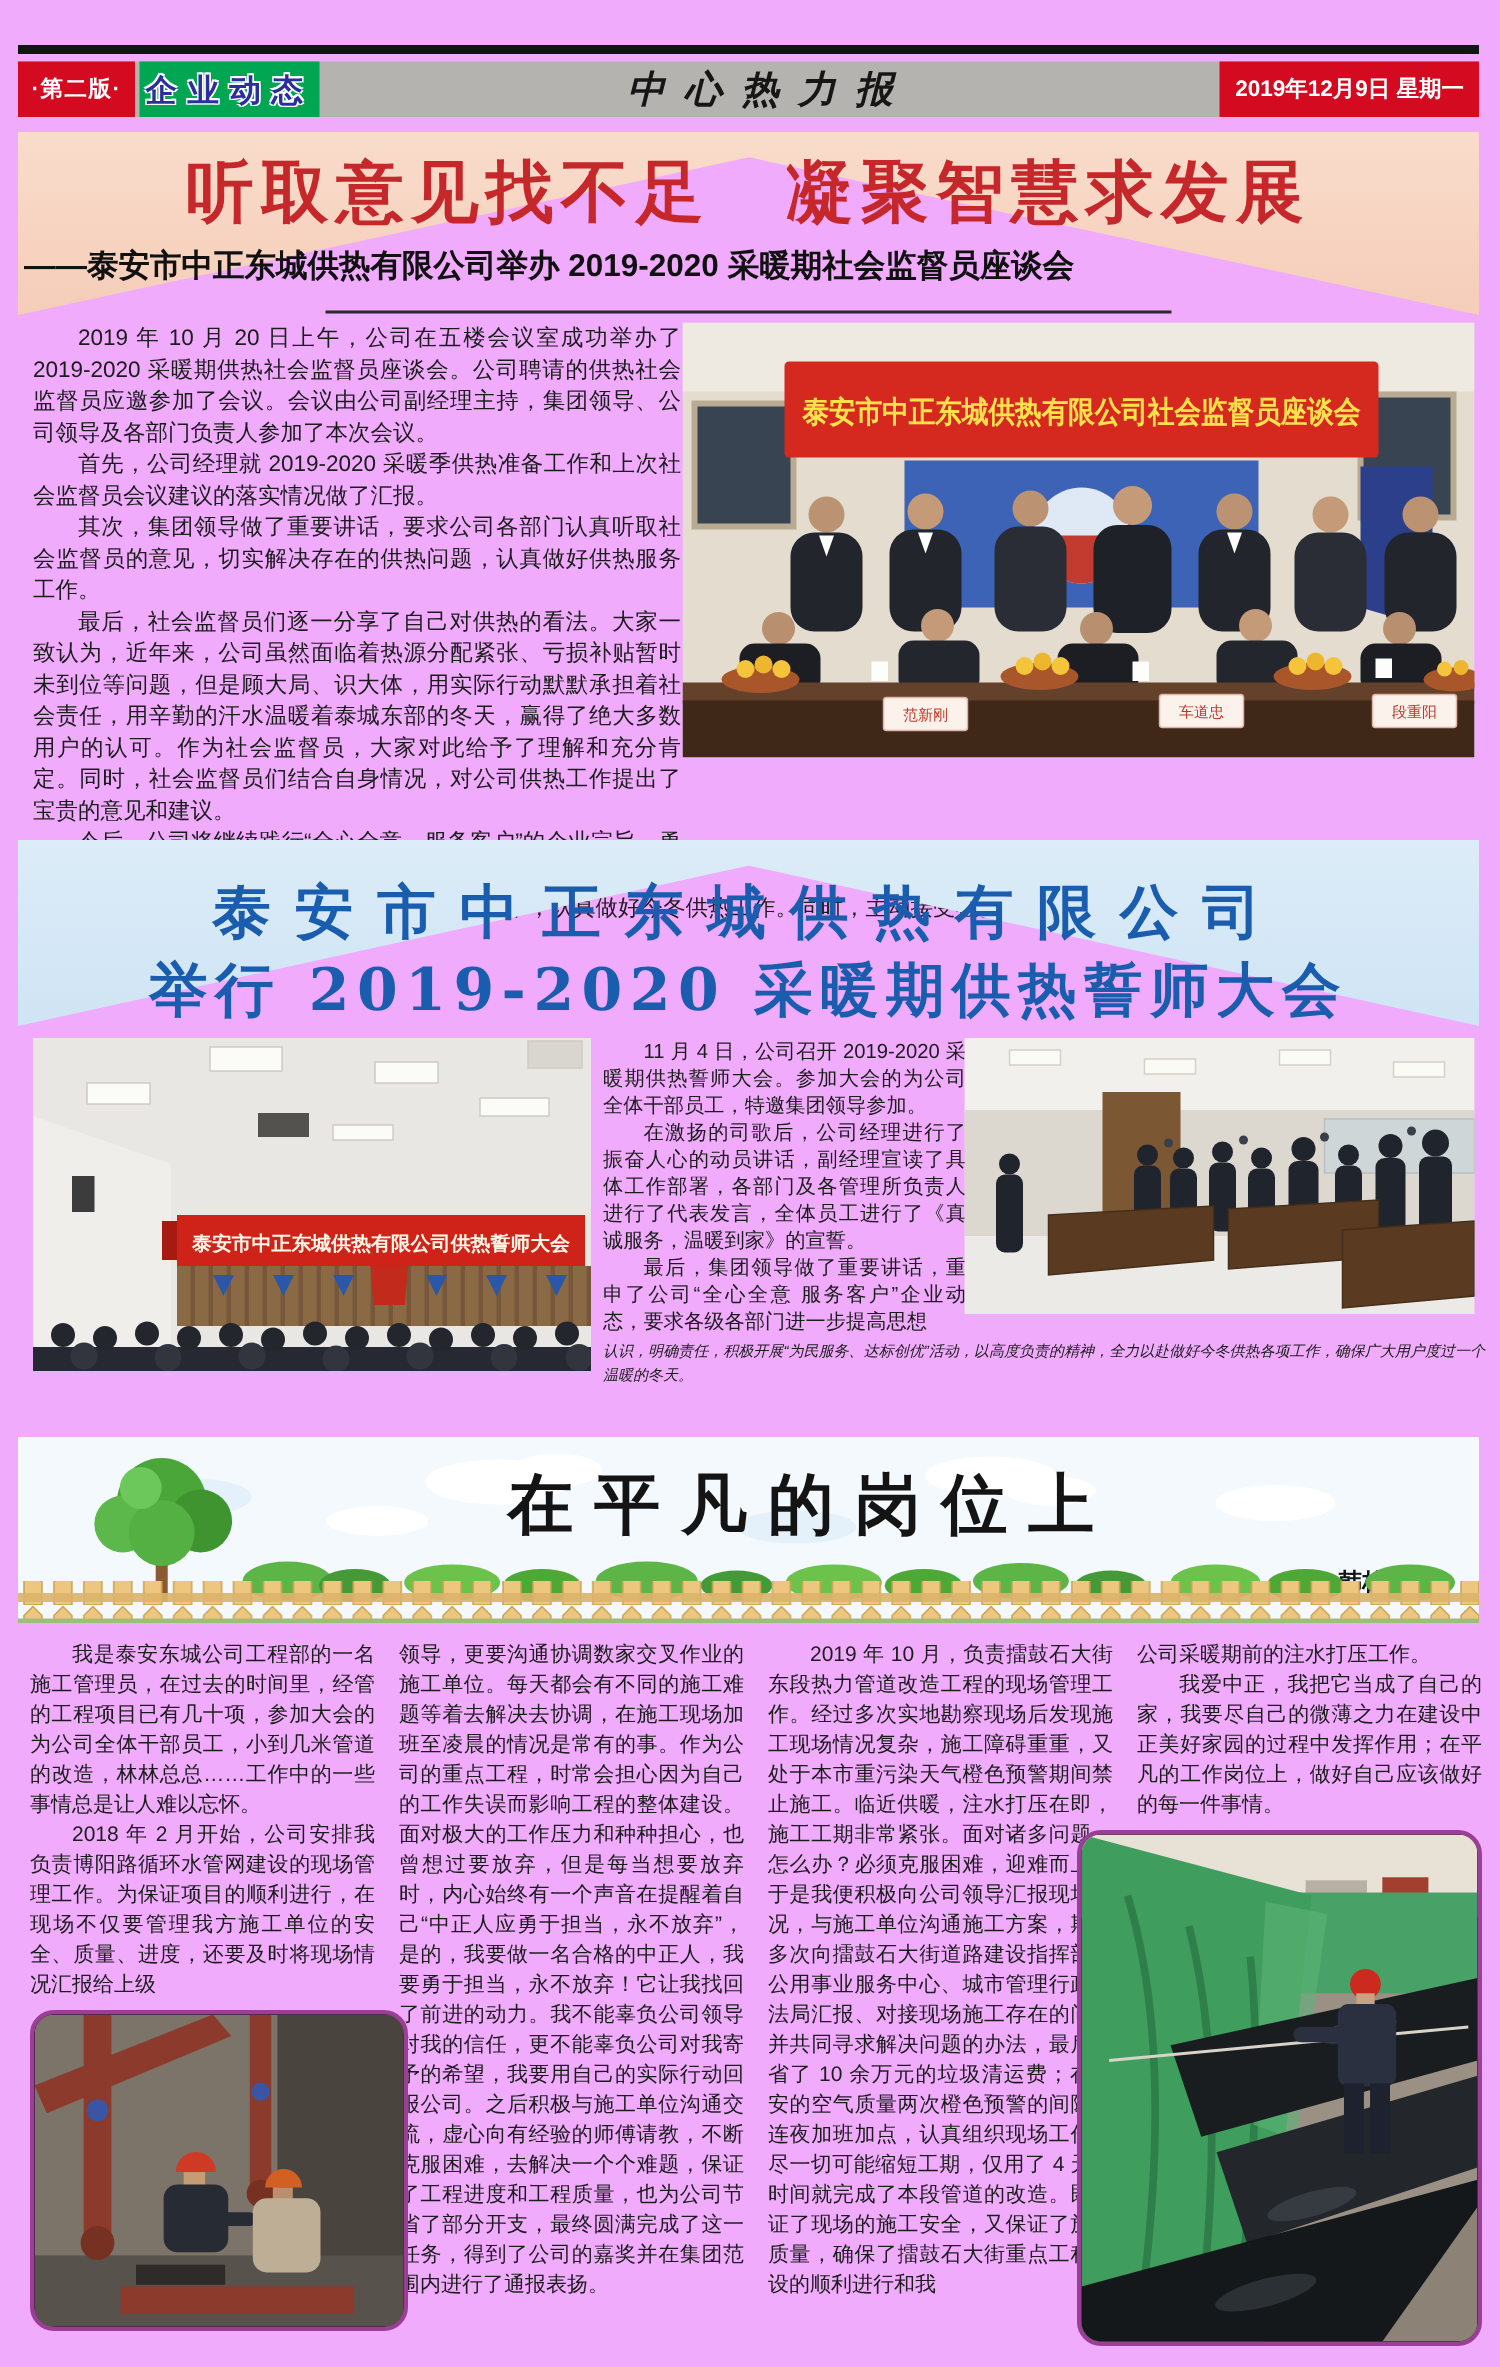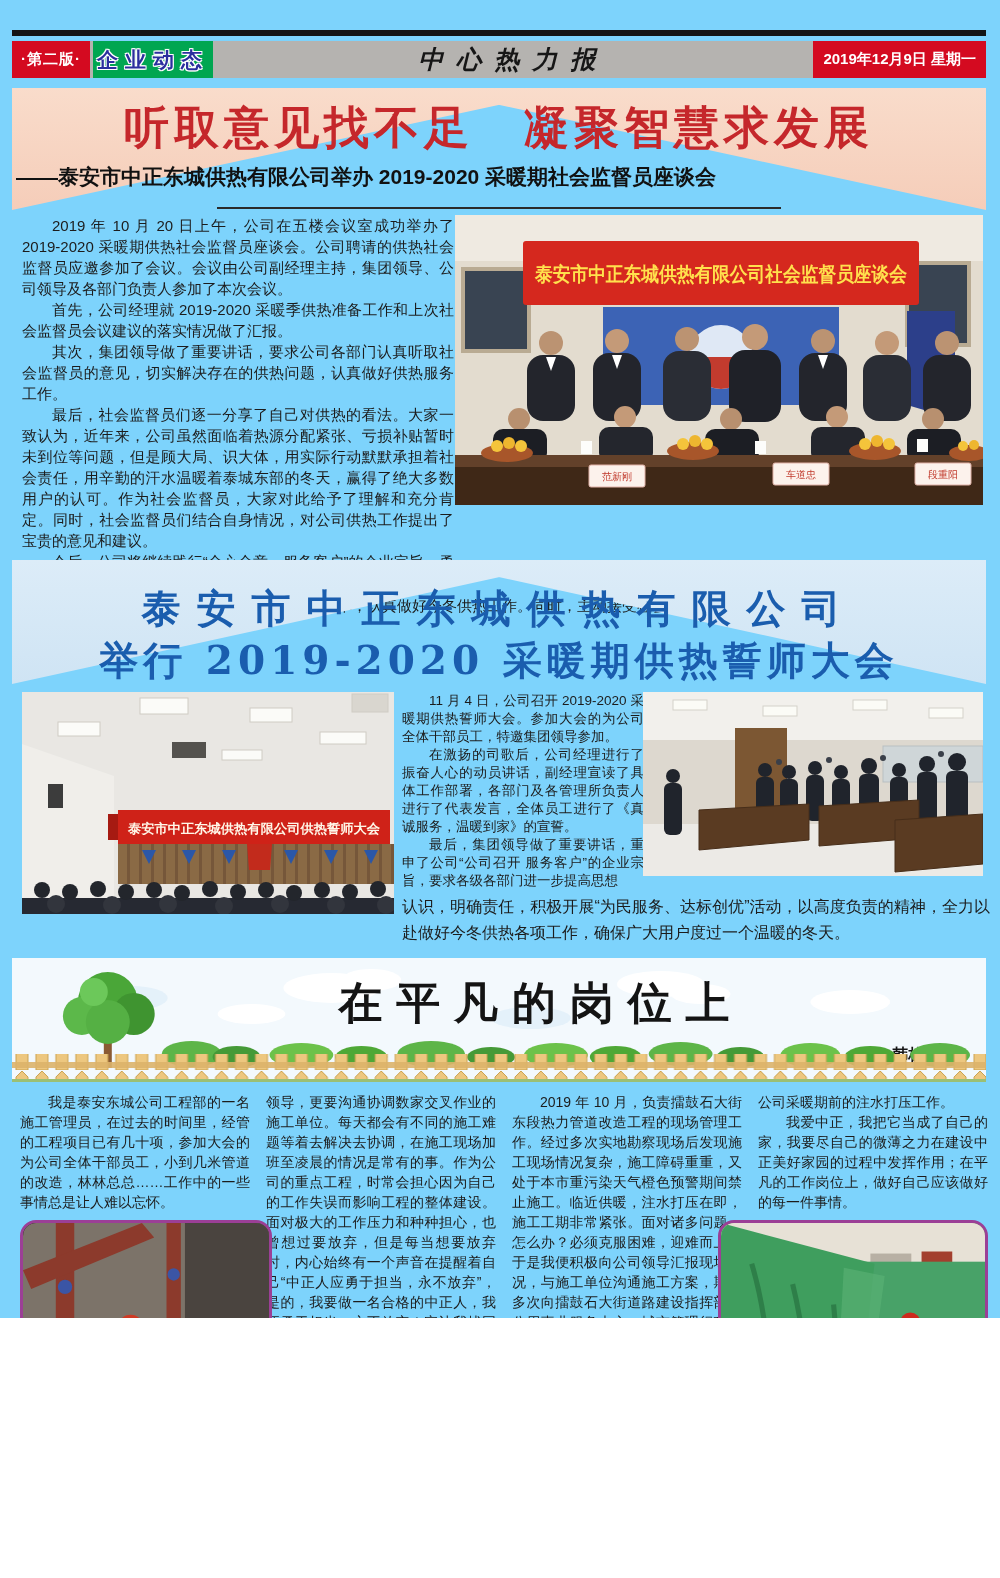--- a/index.html
+++ b/index.html
@@ -1,16 +1,16 @@
 <!DOCTYPE html>
 <html><head>
 <meta charset="utf-8">
 <style>
   html,body{margin:0;padding:0;background:#fff;}
-  .page{position:relative;width:1000px;height:1318px;margin:0 auto;background:#7dd3fc;overflow:hidden;
+  .page{position:relative;width:1000px;height:1578px;margin:0 auto;background:#f0abfc;overflow:hidden;
         font-family:"Liberation Sans","DejaVu Sans",sans-serif;color:#1c1c1c;}
   
   .black-rule{position:absolute;left:12px;right:14px;top:30px;height:6px;background:#141414;}
   .header-bar{position:absolute;left:12px;right:14px;top:41px;height:37px;background:#b5b3b0;display:flex;align-items:stretch;}
   .edition-block{background:#d40a20;color:#fff;font-weight:bold;font-size:15px;display:flex;align-items:center;padding:0 9px;letter-spacing:1px;}
   .section-box{background:#00a651;display:flex;align-items:center;justify-content:center;padding:0 4px;margin-left:3px;}
   .section-box span{color:#2b2f9e;font-weight:bold;font-size:21px;letter-spacing:7px;
     text-shadow:-1px -1px 0 #fff,1px -1px 0 #fff,-1px 1px 0 #fff,1px 1px 0 #fff,0 1px 0 #fff,0 -1px 0 #fff;}
   .masthead{flex:1;display:flex;align-items:center;justify-content:center;
     font-family:"DejaVu Serif","Liberation Serif",serif;font-style:italic;font-weight:bold;font-size:25px;letter-spacing:13px;color:#161616;}
@@ -35,21 +35,21 @@
   .tri-bl{left:0;width:58%;background:linear-gradient(180deg,#dcecf8,#cfe4f4);clip-path:polygon(0 0,100% 0,0 100%);}
   .tri-br{right:0;width:58%;background:linear-gradient(180deg,#dcecf8,#cfe4f4);clip-path:polygon(0 0,100% 0,100% 100%);}
   .a2-line{position:relative;margin:0;font-family:"DejaVu Serif","Liberation Serif",serif;font-weight:bold;color:#1a5dae;}
   .a2-line1{margin-top:24px;font-size:39px;line-height:48px;letter-spacing:16px;}
   .a2-line2{margin-top:4px;font-size:39px;line-height:48px;letter-spacing:5px;}
   .a2-body{position:absolute;left:22px;right:17px;top:692px;height:258px;text-align:justify;}
   .photoB{position:absolute;left:0;top:0;width:372px;height:222px;display:block;}
   .photoC{position:absolute;right:0;top:0;width:340px;height:184px;display:block;}
   .a2-text{margin-left:380px;width:242px;font-size:13.5px;line-height:18px;}
   .a2-text p{margin:0;text-indent:2em;}
-  .a2-cont{margin:4px 0 0 380px;width:588px;font-size:16px;line-height:26px;}
+  .a2-cont{margin:4px 0 0 380px;width:588px;font-size:10px;line-height:16px;font-style:italic;}
   
   .a3-banner{position:absolute;left:12px;right:14px;top:958px;height:124px;}
   .a3-banner svg{display:block;width:100%;height:100%;}
   .a3-body{position:absolute;left:20px;top:1092px;width:966px;display:grid;grid-template-columns:repeat(4,230px);column-gap:16px;
     font-size:14px;line-height:20px;text-align:justify;}
   .a3-body p{margin:0;text-indent:2em;}
   .a3-body p.noindent{text-indent:0;}
   .photo-frame{border:3px solid #9b3f96;border-radius:16px;overflow:hidden;background:#000;position:relative;z-index:2;}
   .photoD{width:246px;height:208px;margin-top:8px;}
   .photoD svg,.photoE svg{display:block;width:100%;height:100%;}
@@ -262,21 +262,21 @@
             <circle cx="258" cy="212" r="9"></circle>
             <circle cx="314" cy="213" r="9"></circle>
             <circle cx="364" cy="213" r="9"></circle>
         </g>
       </g>
     </svg>
 
     <div class="a2-text">
       <p>11 月 4 日，公司召开 2019-2020 采暖期供热誓师大会。参加大会的为公司全体干部员工，特邀集团领导参加。</p>
       <p>在激扬的司歌后，公司经理进行了振奋人心的动员讲话，副经理宣读了具体工作部署，各部门及各管理所负责人进行了代表发言，全体员工进行了《真诚服务，温暖到家》的宣誓。</p>
-      <p>最后，集团领导做了重要讲话，重申了公司“公司召开 服务客户”的企业宗旨，要求各级各部门进一步提高思想</p>
+      <p>最后，集团领导做了重要讲话，重申了公司“全心全意 服务客户”企业动态，要求各级各部门进一步提高思想</p>
     </div>
 
     <svg class="photoC" viewBox="0 0 340 184" preserveAspectRatio="none">
       <rect width="340" height="184" fill="#eceae5"></rect>
       <rect width="340" height="50" fill="#f2f0ec"></rect>
       <g fill="#fbfbf6" stroke="#d4d1c9">
         <rect x="30" y="8" width="34" height="10"></rect>
           <rect x="120" y="14" width="34" height="10"></rect>
         <rect x="210" y="8" width="34" height="10"></rect>
           <rect x="286" y="16" width="34" height="10"></rect>
@@ -372,20 +372,21 @@
         <rect x="0" y="104" width="976" height="6" fill="#dcb26a" opacity="0.9"></rect>
         <rect x="0" y="121" width="976" height="3" fill="#9bbf74"></rect>
       </g>
     </svg>
   </div>
 
   <div class="a3-body">
 
     <div>
       <p>我是泰安东城公司工程部的一名施工管理员，在过去的时间里，经管的工程项目已有几十项，参加大会的为公司全体干部员工，小到几米管道的改造，林林总总……工作中的一些事情总是让人难以忘怀。</p>
+      <p>2018 年 2 月开始，公司安排我负责博阳路循环水管网建设的现场管理工作。为保证项目的顺利进行，在现场不仅要管理我方施工单位的安全、质量、进度，还要及时将现场情况汇报给上级</p>
 
       <div class="photo-frame photoD">
         <svg viewBox="0 0 240 202" preserveAspectRatio="none">
           <rect width="240" height="202" fill="#7c7369"></rect>
           <rect x="158" y="0" width="82" height="202" fill="#4a443f"></rect>
           <rect x="0" y="156" width="240" height="46" fill="#58524c"></rect>
           <g fill="#8c3a2c">
             <rect x="32" y="0" width="18" height="150"></rect>
             <polygon points="0,46 116,0 128,14 8,64"></polygon>
             <rect x="140" y="0" width="14" height="118"></rect>

